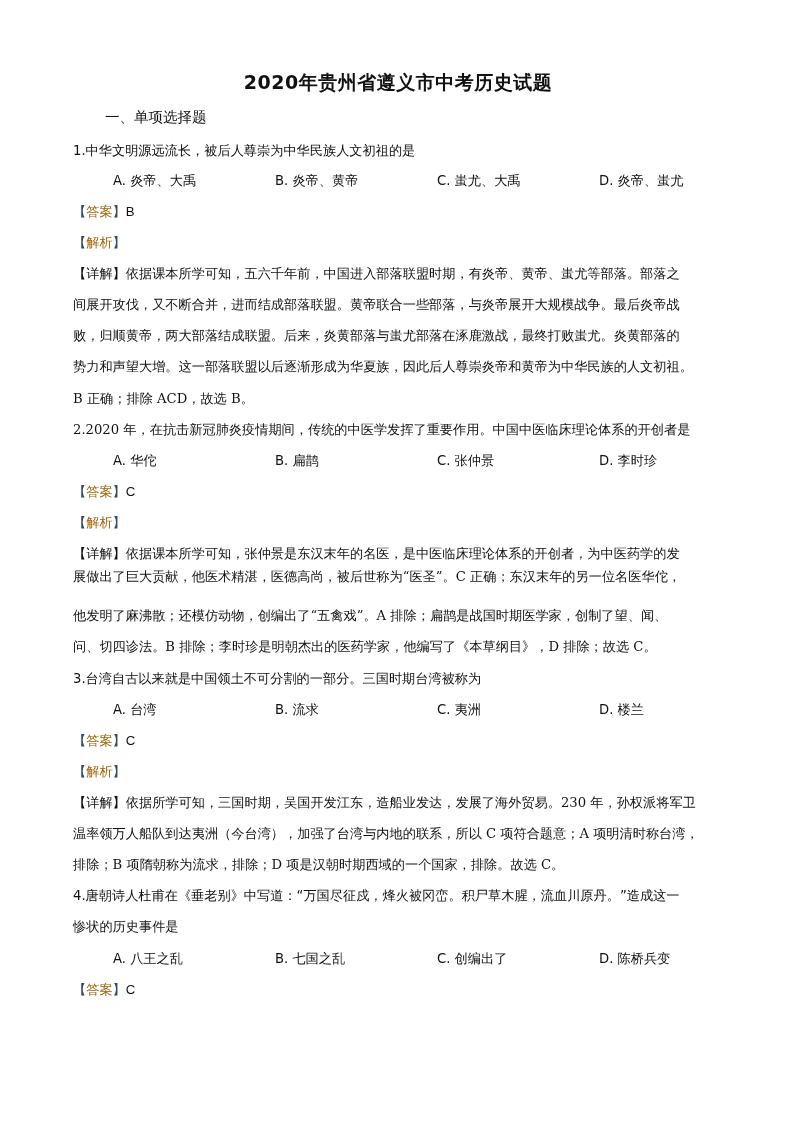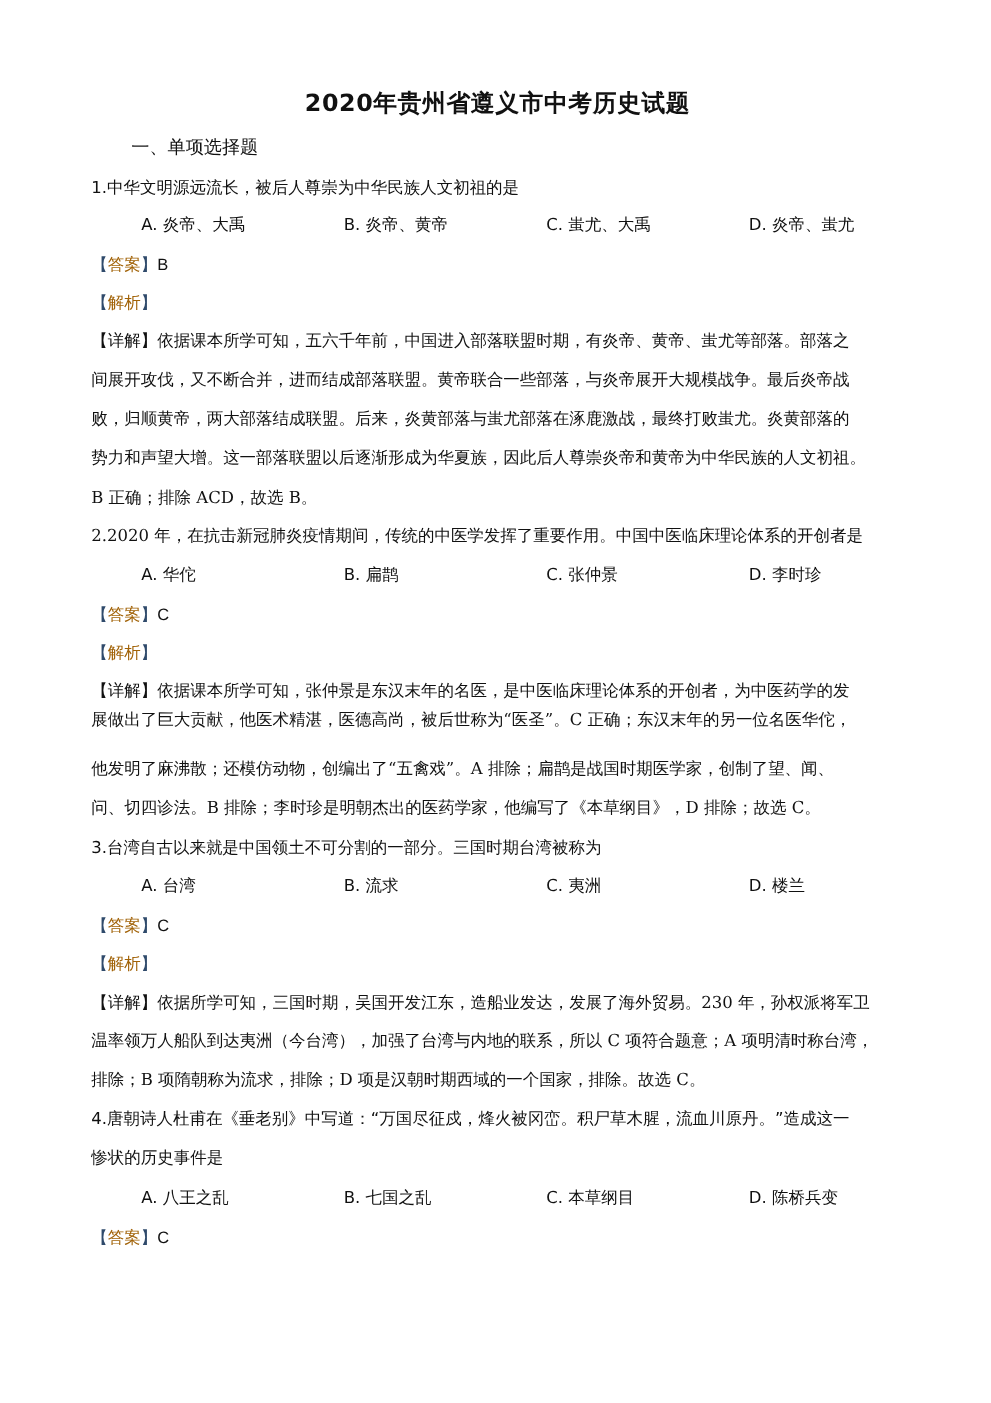--- a/index.html
+++ b/index.html
@@ -72,21 +72,21 @@
       color: #2f4a6b;
     }
     .tag .tag-label {
       color: #a16207;
     }
     .tag .tag-value {
       color: #111111;
       font-family: "Liberation Sans", "DejaVu Sans", sans-serif;
     }
     .detail-lead {
-      font-family: Liberation Mono, monospace;
+      font-family: Liberation Sans, sans-serif;
     }
     .para {
       font-family: "DejaVu Serif", "Liberation Serif", serif;
     }
   </style>
 </head>
 <body>
 
 <div class="page">
 
@@ -151,20 +151,20 @@
     <span class="detail-lead">【详解】</span><span>依据所学可知，三国时期，吴国开发江东，造船业发达，发展了海外贸易。230 年，孙权派将军卫</span>
   </div>
   <div class="line para" style="top:825px">温率领万人船队到达夷洲（今台湾），加强了台湾与内地的联系，所以 C 项符合题意；A 项明清时称台湾，</div>
   <div class="line para" style="top:856px">排除；B 项隋朝称为流求，排除；D 项是汉朝时期西域的一个国家，排除。故选 C。</div>
 
   <div class="line question" style="top:887px">4.唐朝诗人杜甫在《垂老别》中写道：“万国尽征戍，烽火被冈峦。积尸草木腥，流血川原丹。”造成这一</div>
   <div class="line question" style="top:918px">惨状的历史事件是</div>
   <div class="line options" style="top:950px">
     <span class="opt a">A.  八王之乱</span>
     <span class="opt b">B.  七国之乱</span>
-    <span class="opt c">C.  本草纲目</span>
+    <span class="opt c">C.  创编出了</span>
     <span class="opt d">D.  陈桥兵变</span>
   </div>
   <div class="line tag" style="top:981px">
     <span class="bracket">【</span><span class="tag-label">答案</span><span class="bracket">】</span><span class="tag-value">C</span>
   </div>
 
 </div>
 
 </body></html>

